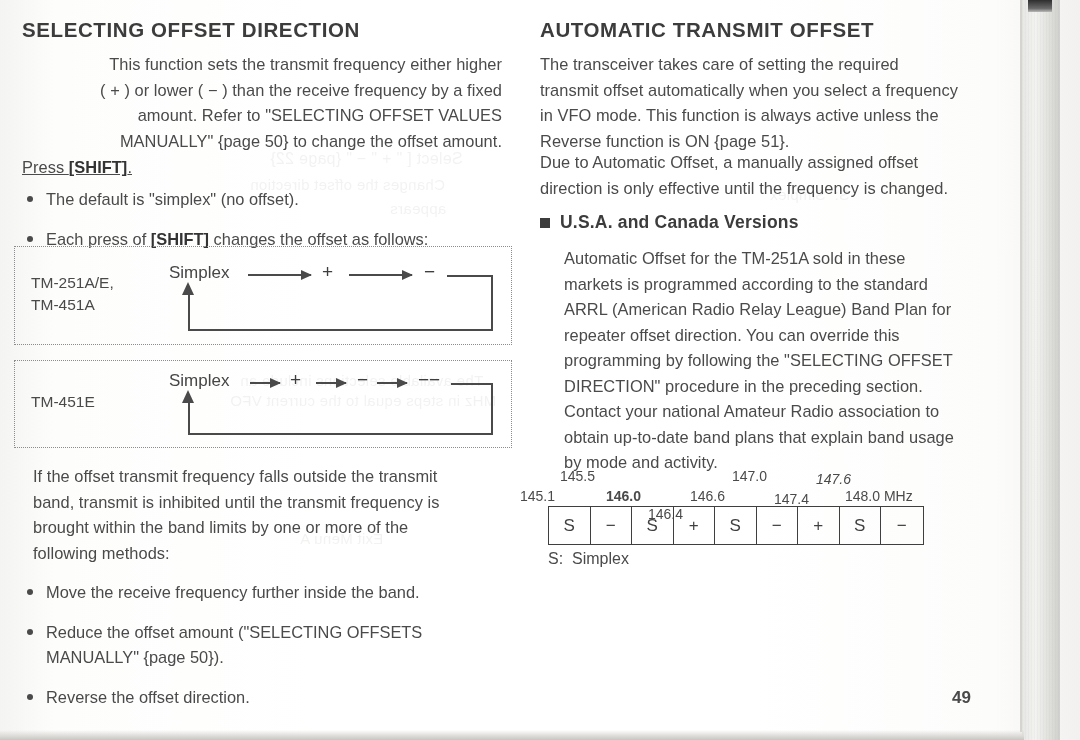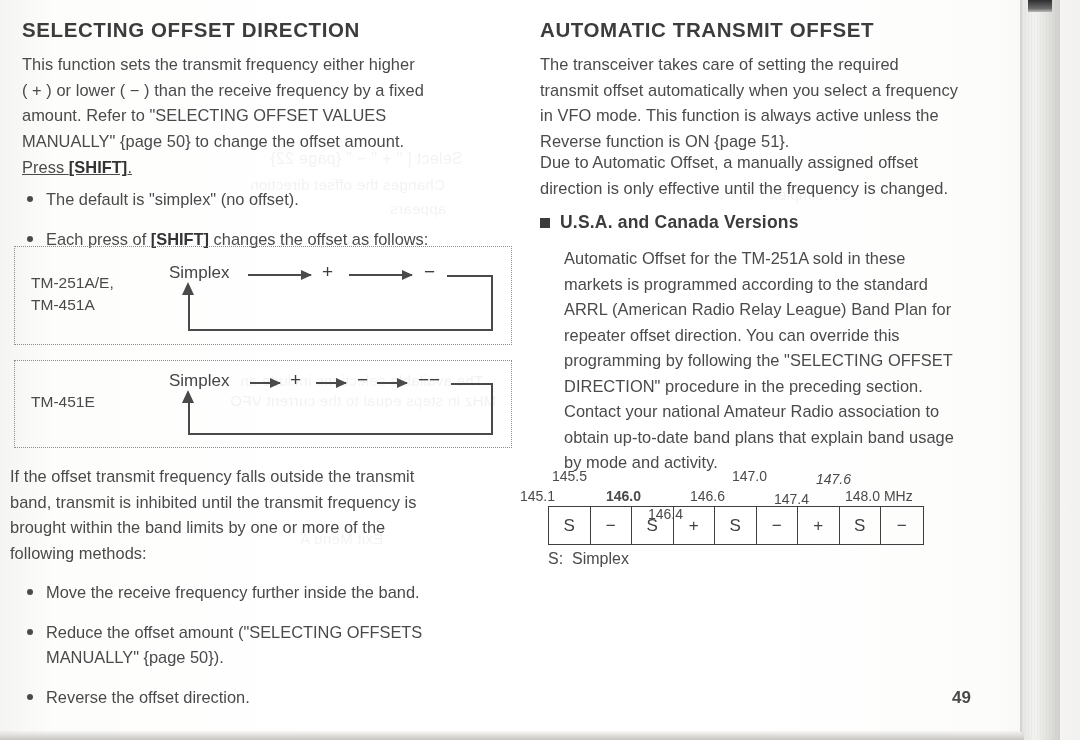--- a/index.html
+++ b/index.html
@@ -233,21 +233,21 @@
   <div class="bleed" style="left:390px; top:200px; font-size:15px;">appears</div>
   <div class="bleed" style="left:240px; top:372px; font-size:15px;">The available selections include an</div>
   <div class="bleed" style="left:230px; top:392px; font-size:15px;">MHz in steps equal to the current VFO</div>
   <div class="bleed" style="left:300px; top:530px; font-size:15px;">Exit Menu A</div>
   <div class="bleed" style="left:770px; top:186px; font-size:15px;">S:  Simplex</div>
 
   <div class="col col-left">
 
     <h1 class="section-title" style="position:absolute; left:8px; top:18px;">SELECTING OFFSET DIRECTION</h1>
 
-    <div style="position:absolute; left:8px; top:52px; width:480px;">
+    <div style="position:absolute; left:8px; top:52px; width:480px;text-align:right;">
       <p class="body">This function sets the transmit frequency either higher</p>
       <p class="body">( + ) or lower ( − ) than the receive frequency by a fixed</p>
       <p class="body">amount.  Refer to "SELECTING OFFSET VALUES</p>
       <p class="body">MANUALLY" {page 50} to change the offset amount.</p>
     </div>
 
     <p class="body" style="position:absolute; left:8px; top:155px;text-decoration:underline;"><span>Press </span><span class="b">[SHIFT]</span><span>.</span></p>
 
     <ul class="bullets" style="position:absolute; left:8px; top:187px; width:480px;">
       <li><span>The default is "simplex" (no offset).</span></li>
@@ -287,21 +287,21 @@
     <div class="arrow" style="left:362px; top:21px; width:30px;"></div>
     <div class="flow-sym" style="left:403px; top:8px;">−−</div>
 
     <div class="loop-h" style="left:436px; top:22px; width:42px;"></div>
     <div class="loop-v" style="left:476px; top:22px; height:52px;"></div>
     <div class="loop-h" style="left:173px; top:72px; width:305px;"></div>
     <div class="loop-v" style="left:173px; top:42px; height:32px;"></div>
     <div class="loop-up-head" style="left:167px; top:29px;"></div>
   </div>
 
-  <div style="position:absolute; left:10px; top:464px; width:486px;">
+  <div style="position:absolute; left:33px; top:464px; width:486px;">
     <p class="body">If the offset transmit frequency falls outside the transmit</p>
     <p class="body">band, transmit is inhibited until the transmit frequency is</p>
     <p class="body">brought within the band limits by one or more of the</p>
     <p class="body">following methods:</p>
   </div>
 
   <ul class="bullets" style="position:absolute; left:22px; top:580px; width:486px;">
     <li><span>Move the receive frequency further inside the band.</span></li>
     <li><span>Reduce the offset amount ("SELECTING OFFSETS</span><br><span>MANUALLY" {page 50}).</span></li>
     <li><span>Reverse the offset direction.</span></li>
@@ -335,21 +335,21 @@
       <p class="body">programming by following the "SELECTING OFFSET</p>
       <p class="body">DIRECTION" procedure in the preceding section.</p>
       <p class="body">Contact your national Amateur Radio association to</p>
       <p class="body">obtain up-to-date band plans that explain band usage</p>
       <p class="body">by mode and activity.</p>
     </div>
   </div>
 
   <div class="bandplan" style="left:548px; top:468px; width:400px; height:100px;">
 
-    <div class="bp-label" style="left:4px; top:0px;text-align:right;">145.5</div>
+    <div class="bp-label" style="left:12px; top:0px;text-align:right;">145.5</div>
     <div class="bp-label" style="left:100px; top:0px;margin-top:38px;">146.4</div>
     <div class="bp-label" style="left:184px; top:0px;">147.0</div>
     <div class="bp-label" style="left:268px; top:3px;font-style:italic;">147.6</div>
 
     <div class="bp-label" style="left:-28px; top:20px;">145.1</div>
     <div class="bp-label" style="left:58px; top:20px;font-weight:bold;">146.0</div>
     <div class="bp-label" style="left:142px; top:20px;">146.6</div>
     <div class="bp-label" style="left:226px; top:23px;">147.4</div>
     <div class="bp-label" style="left:297px; top:20px;">148.0 MHz</div>
 

